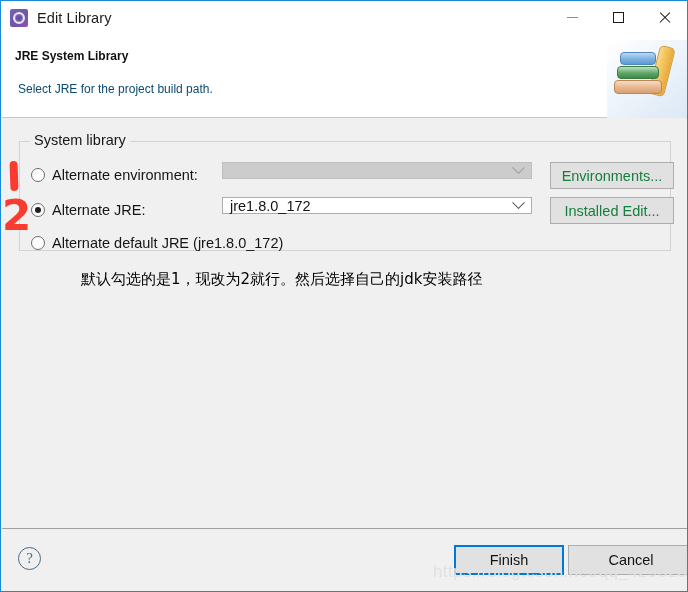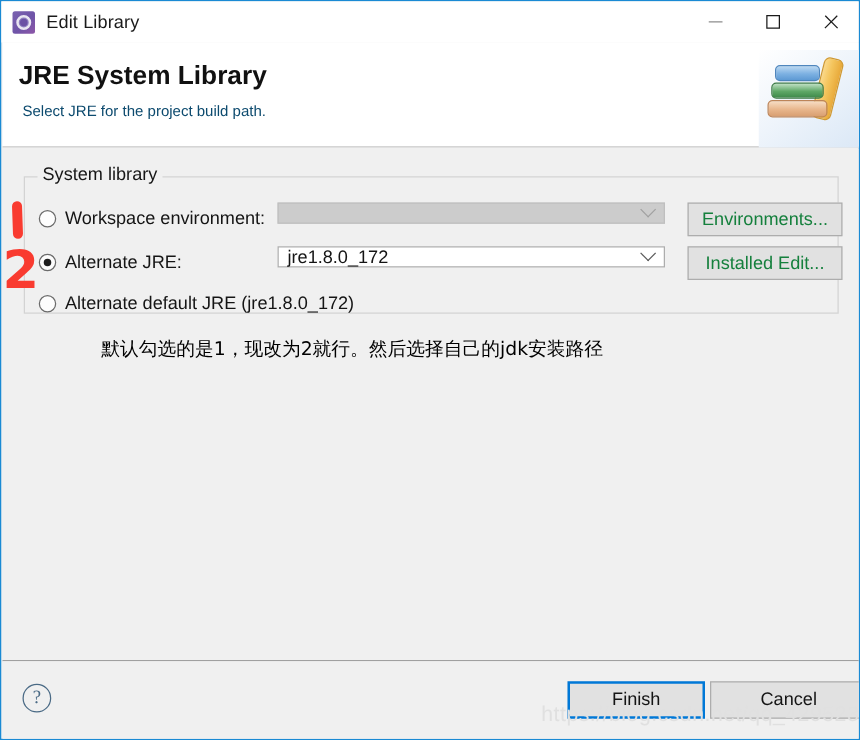--- a/index.html
+++ b/index.html
@@ -112,21 +112,21 @@
     left: 1px; top: 33px;
     width: 685px;
     height: 84px;
     background: #ffffff;
     border-bottom: 1px solid #c8c8c8;
     box-sizing: border-box;
   }
   .header-title {
     position: absolute;
     left: 13px; top: 15px;
-    font-size: 21px;
+    font-size: 12px;
     font-weight: bold;
     color: #111111;
   }
   .header-desc {
     position: absolute;
     left: 16px; top: 48px;
     font-size: 12px;
     color: #0c4a6e;
   }
   .header-art {
@@ -424,21 +424,21 @@
   </div>
 
   <div class="content">
 
     <div class="group">
       <div class="group-title">System library</div>
 
       <div class="row row-1">
         <div class="radio-wrap">
           <span class="radio"></span>
-          <span class="radio-label">Workspace environment:</span>
+          <span class="radio-label">Alternate environment:</span>
         </div>
         <div class="combo disabled">
           <span class="combo-value"></span>
           <span class="combo-arrow">
               <i class="chev"></i>
             </span>
         </div>
         <div class="side-btn">Environments...</div>
       </div>
 

